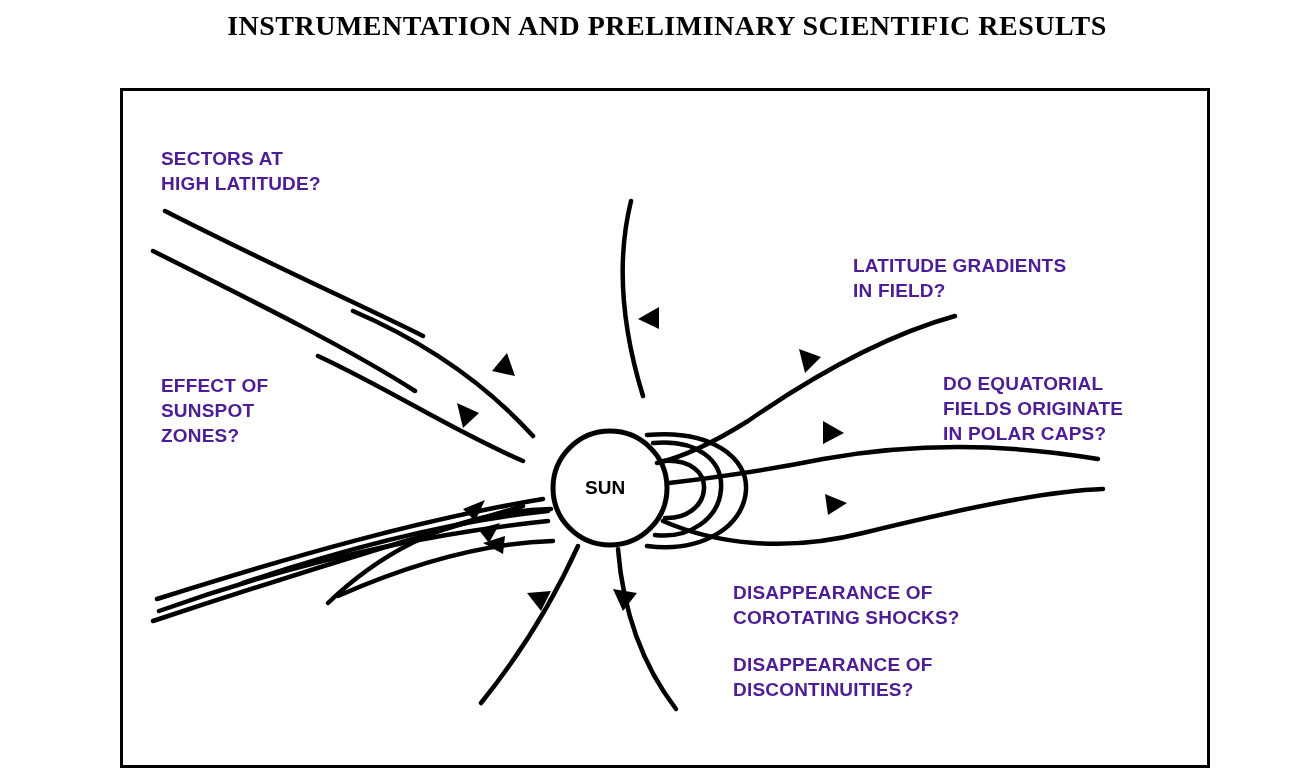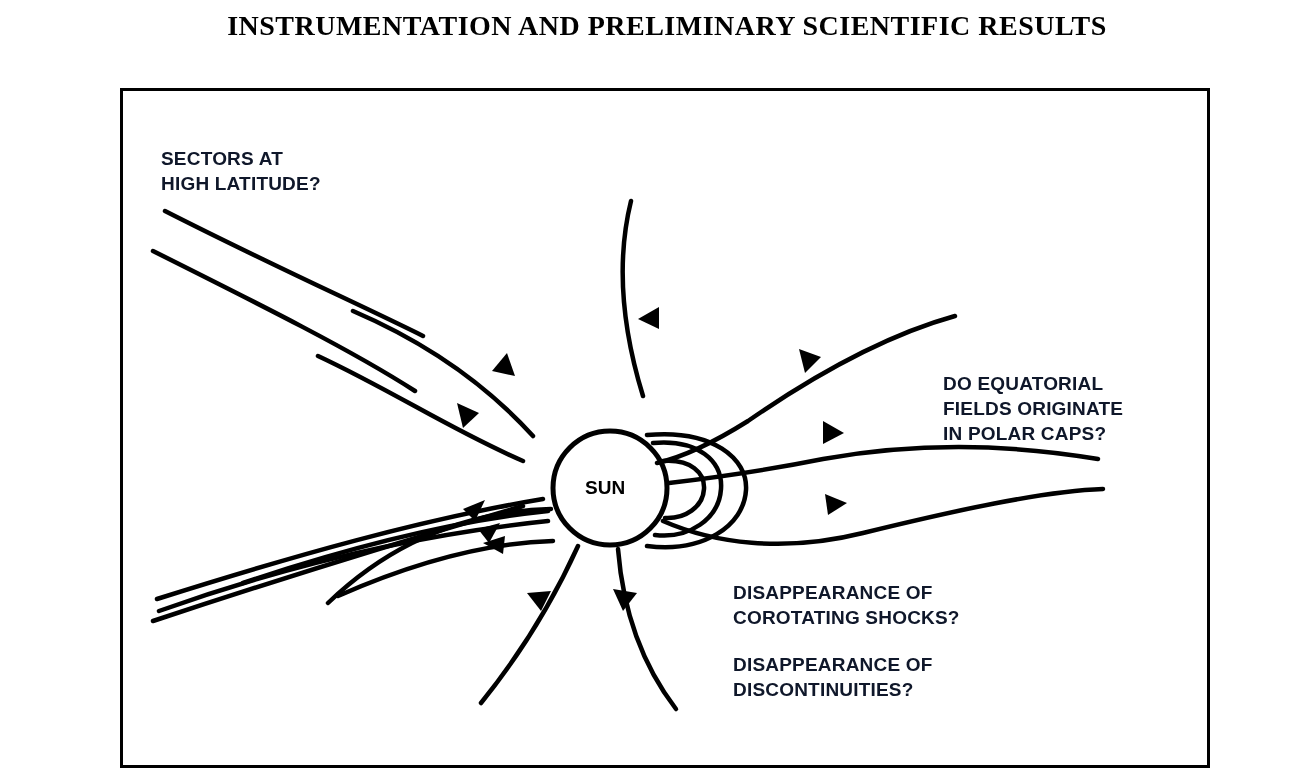--- a/index.html
+++ b/index.html
@@ -50,21 +50,21 @@
     top: 0;
     width: 1090px;
     height: 680px;
   }
   .label {
     position: absolute;
     font-family: "Liberation Sans", sans-serif;
     font-weight: bold;
     font-size: 19px;
     line-height: 25px;
-    color: #0f172a;
+    color: #4c1d95;
     white-space: pre;
     letter-spacing: 0.2px;
   }
   .sun-label {
     position: absolute;
     font-family: "Liberation Sans", sans-serif;
     font-weight: bold;
     font-size: 19px;
     color: #000000;
     white-space: nowrap;
@@ -135,25 +135,30 @@
       <path class="fl" d="M495 458 C 500 520, 520 575, 553 618"></path>
       <polygon class="ah" points="500,520 490,498 514,502"></polygon>
     </svg>
 
     <div class="sun-label" style="left:462px; top:386px;text-align:center;">SUN</div>
 
     <div class="label" style="left:38px; top:55px;">SECTORS AT
 HIGH LATITUDE?</div>
 
 
+    <div class="label" style="left:730px; top:162px;">LATITUDE GRADIENTS
+IN FIELD?</div>
 
     <div class="label" style="left:820px; top:280px;">DO EQUATORIAL
 FIELDS ORIGINATE
 IN POLAR CAPS?</div>
 
+    <div class="label" style="left:38px; top:282px;">EFFECT OF
+SUNSPOT
+ZONES?</div>
 
 
 
     <div class="label" style="left:610px; top:489px;">DISAPPEARANCE OF
 COROTATING SHOCKS?</div>
 
     <div class="label" style="left:610px; top:561px;">DISAPPEARANCE OF
 DISCONTINUITIES?</div>
 
   </div>

